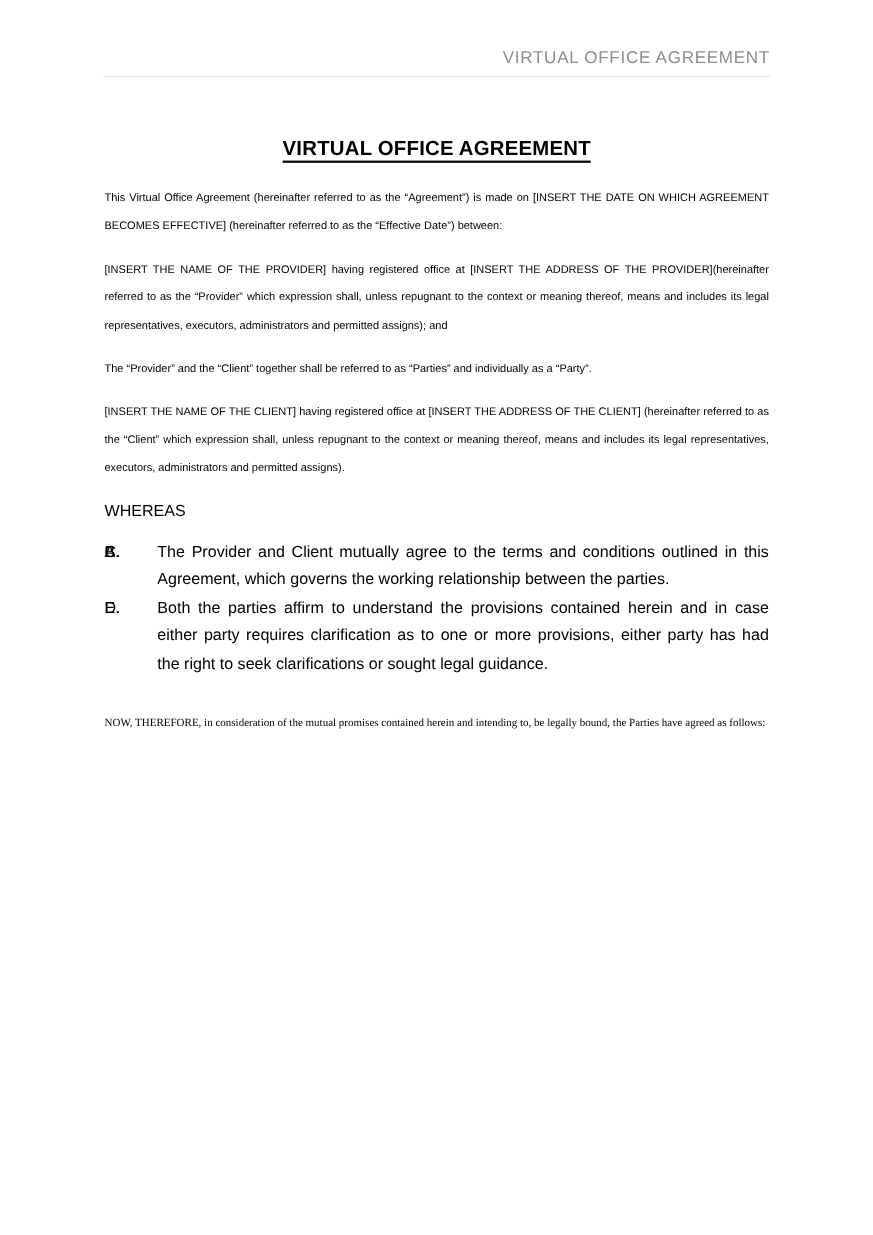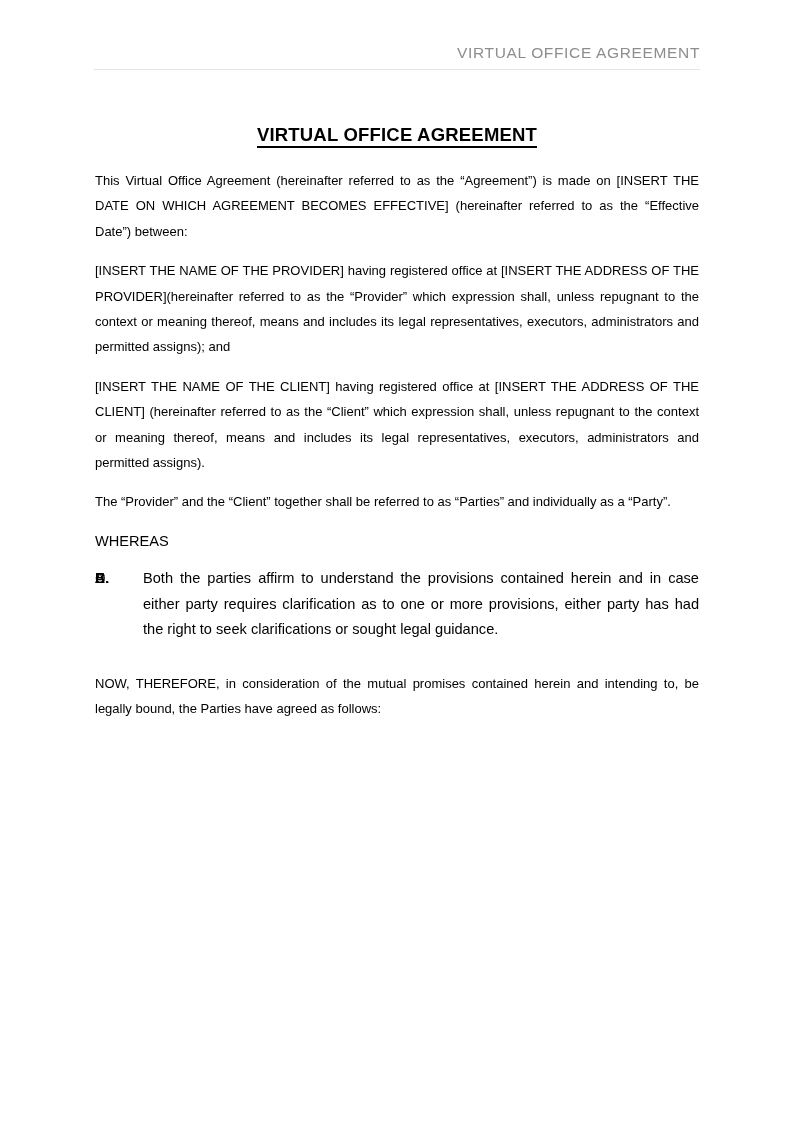--- a/index.html
+++ b/index.html
@@ -54,26 +54,26 @@
     letter-spacing: 0.2px;
     margin: 0 0 22px 0;
   }
   .doc-title span {
     border-bottom: 2px solid #000;
     padding-bottom: 1px;
   }
 
   p.para {
     margin: 0 0 14px 0;
-    font-size: 13px;
+    font-size: 10px;
     line-height: 25.4px;
     text-align: justify;
     text-justify: inter-word;
   }
-  p.para:last-child { margin-bottom: 0; }
+  p.para:last-child { margin-bottom: 0; font-family: Liberation Serif, serif; }
 
   .section-heading {
     font-size: 14.6px;
     font-weight: normal;
     line-height: 25.4px;
     margin: 14px 0 12px 0;
   }
 
   
   .lettered-list {
@@ -134,35 +134,36 @@
   <div class="doc-body">
 
     <h1 class="doc-title">
       <span>VIRTUAL OFFICE AGREEMENT</span>
     </h1>
 
     <p class="para">This Virtual Office Agreement (hereinafter referred to as the “Agreement”) is made on [INSERT THE DATE ON WHICH AGREEMENT BECOMES EFFECTIVE] (hereinafter referred to as the “Effective Date”) between:</p>
 
     <p class="para">[INSERT THE NAME OF THE PROVIDER] having registered office at [INSERT THE ADDRESS OF THE PROVIDER](hereinafter referred to as the “Provider” which expression shall, unless repugnant to the context or meaning thereof, means and includes its legal representatives, executors, administrators and permitted assigns); and</p>
 
+    <p class="para">The “Provider” and the “Client” together shall be referred to as “Parties” and individually as a “Party”.</p>
+
     <p class="para">[INSERT THE NAME OF THE CLIENT] having registered office at [INSERT THE ADDRESS OF THE CLIENT] (hereinafter referred to as the “Client” which expression shall, unless repugnant to the context or meaning thereof, means and includes its legal representatives, executors, administrators and permitted assigns).</p>
-
-    <p class="para">The “Provider” and the “Client” together shall be referred to as “Parties” and individually as a “Party”.</p>
 
     <div class="section-heading">WHEREAS</div>
 
     <ul class="lettered-list">
       <li>
         <span class="marker">A.</span>
       </li>
       <li>
         <span class="marker">B.</span>
       </li>
       <li>
         <span class="marker">C.</span>
+        <span class="item-text">The Provider and Client mutually agree to the terms and conditions outlined in this Agreement, which governs the working relationship between the parties.</span>
       </li>
       <li>
         <span class="marker">D.</span>
       </li>
       <li>
         <span class="marker">E.</span>
         <span class="item-text">Both the parties affirm to understand the provisions contained herein and in case either party requires clarification as to one or more provisions, either party has had the right to seek clarifications or sought legal guidance.</span>
       </li>
     </ul>
 

